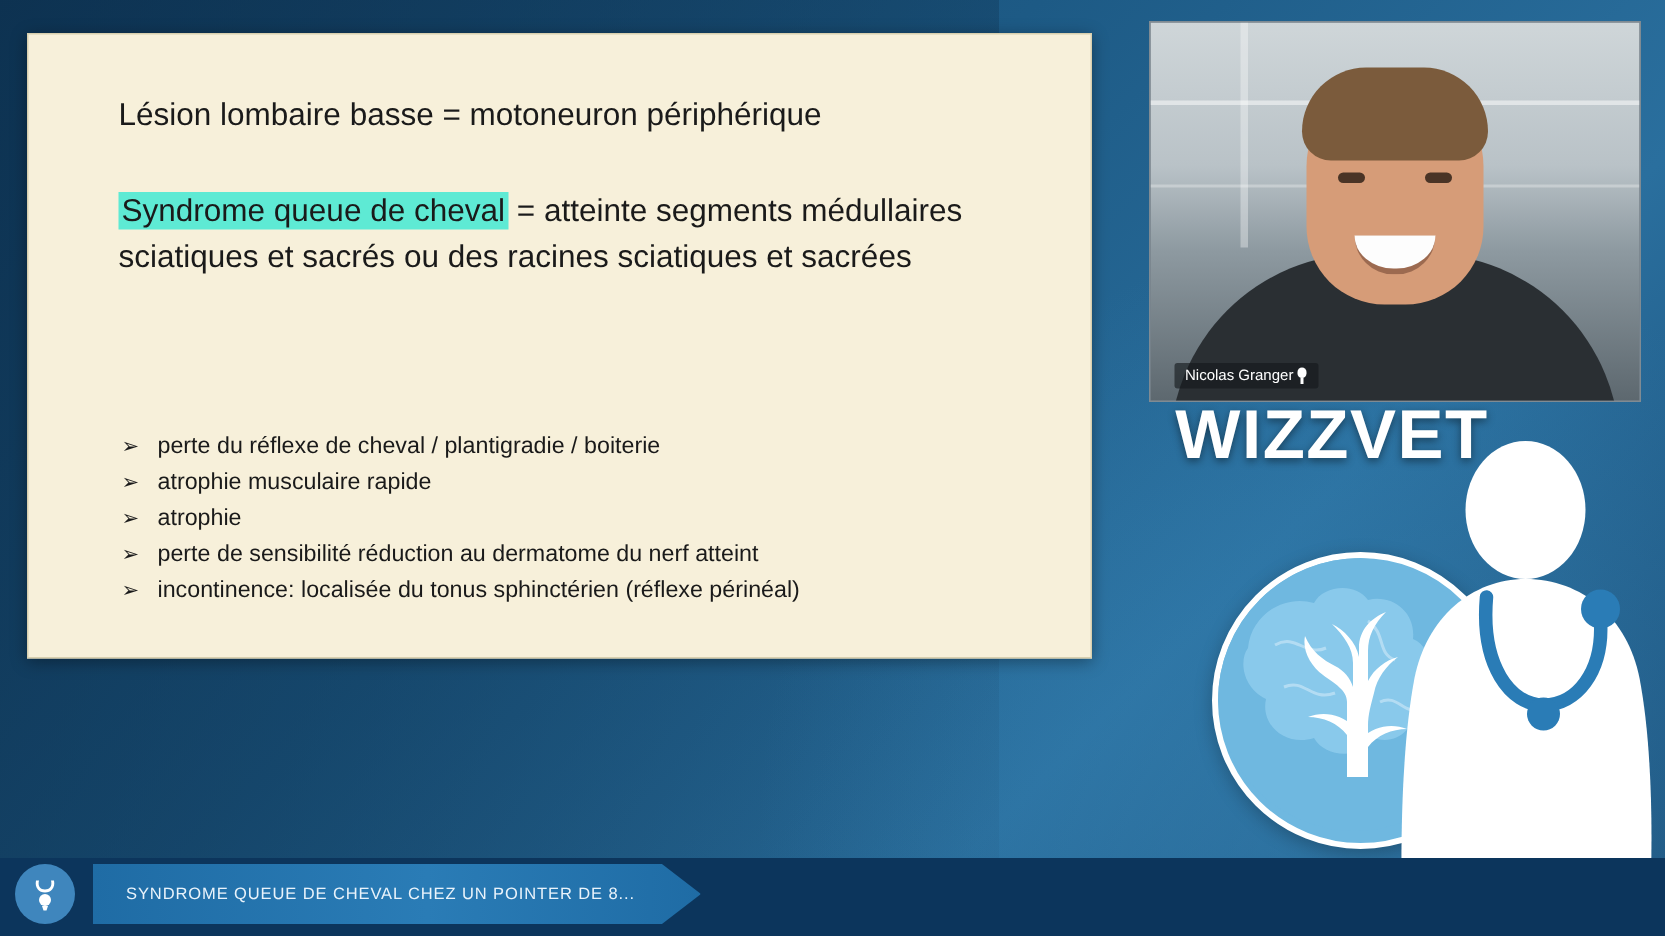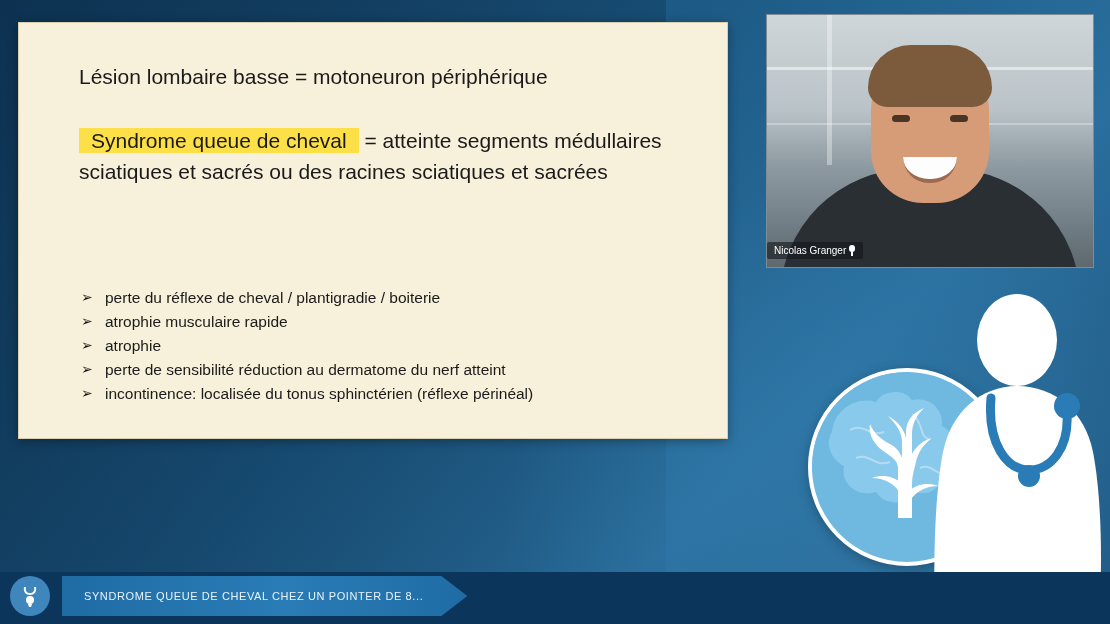--- a/index.html
+++ b/index.html
@@ -54,22 +54,22 @@
     line-height: 31px;
     white-space: pre-wrap;
   }
   #slide-title-line {
     margin: 10px 0 0 0;
   }
   #slide-para {
     margin: 33px 0 0 0;
   }
   .hl {
-    background: #fde047;
-    padding: 1px 12px;
+    background: #5eead4;
+    padding: 1px 2px;
   }
   #bullet-list {
     list-style: none;
     margin: 100px 0 0 0;
     padding: 0;
   }
   #bullet-list li {
     position: relative;
     padding-left: 26px;
     font-size: 15.5px;
@@ -165,21 +165,21 @@
     top: 142px;
     width: 54px;
     height: 22px;
     margin-left: -27px;
     background: #fdfdfd;
     border-radius: 0 0 30px 30px;
     border-bottom: 4px solid #9c6a50;
   }
   #cam-name-bar {
     position: absolute;
-    left: 0;
+    left: 16px;
     bottom: 8px;
     display: flex;
     align-items: center;
     gap: 2px;
     background: rgba(20,24,28,0.62);
     color: #ffffff;
     font-size: 10px;
     padding: 3px 7px;
     border-radius: 2px;
   }
@@ -320,20 +320,21 @@
     <div class="cam-eye" id="cam-eye-l"></div>
     <div class="cam-eye" id="cam-eye-r"></div>
     <div id="cam-mouth"></div>
 
     <div id="cam-name-bar">
       <span>Nicolas Granger</span>
       <span id="cam-mic-icon"></span>
     </div>
   </div>
 
+  <div id="wordmark">WIZZVET</div>
 
   <div id="logo-badge">
     <svg width="182" height="182" viewBox="0 0 182 182" aria-hidden="true">
       <circle cx="91" cy="91" r="91" fill="#6fb8e0"></circle>
       <g fill="#8ecbec" opacity="0.85">
         <path d="M20 60 C22 38 44 24 64 30 C70 18 92 16 100 28 C116 24 132 36 130 54 C144 60 146 82 132 92 C136 110 120 126 104 120 C96 134 72 134 64 120 C46 126 28 112 32 94 C16 86 14 68 20 60 Z"></path>
       </g>
       <g stroke="#bfe2f5" stroke-width="2" fill="none" opacity="0.8">
         <path d="M38 58 C52 50 58 66 72 60"></path>
         <path d="M44 86 C58 80 62 96 78 90"></path>

